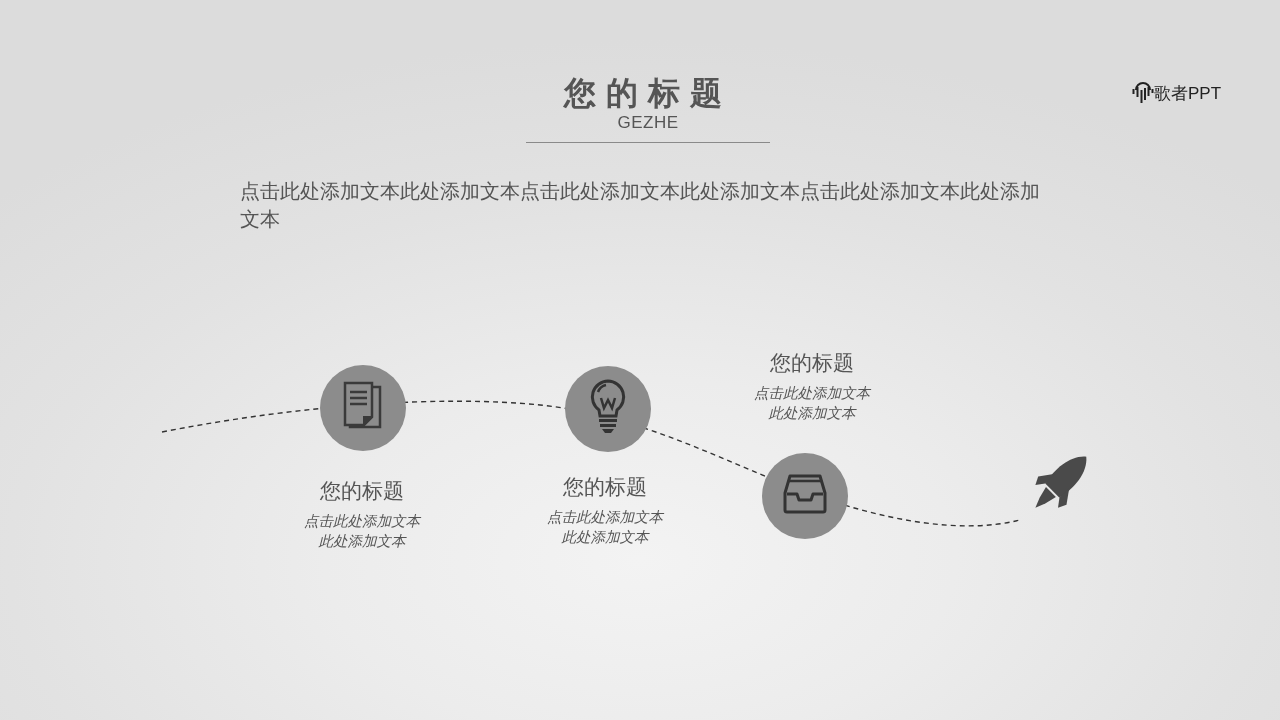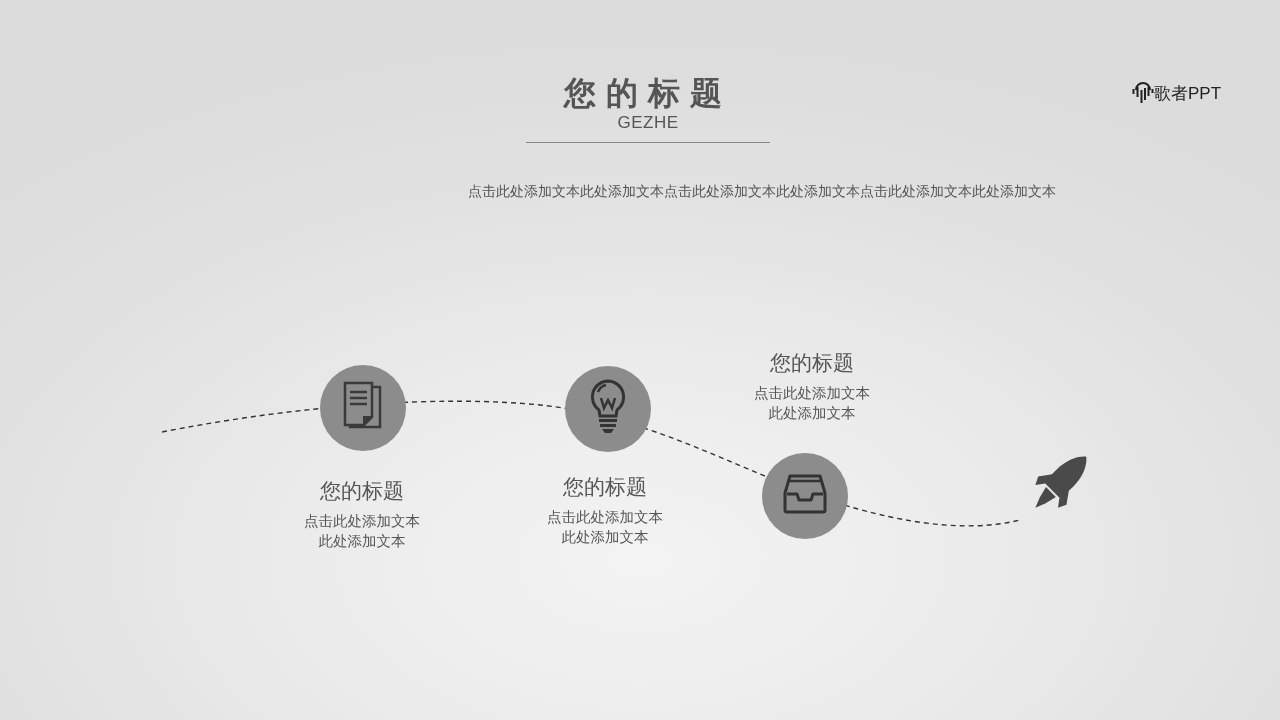--- a/index.html
+++ b/index.html
@@ -13,32 +13,32 @@
   .title {
     left:0; width:1296px; top:72px; text-align:center;
     font-size:32px; font-weight:bold; letter-spacing:10px; color:#555;
   }
   .subtitle {
     left:0; width:1296px; top:113px; text-align:center;
     font-family:"Liberation Sans", sans-serif; font-size:17px; color:#555; letter-spacing:0.5px;
   }
   .title-rule { left:526px; top:142px; width:244px; height:1px; background:#8a8a8a; }
   .desc {
-    left:240px; width:816px; top:177px; text-align:right;
-    font-size:14px; line-height:28px; color:#555;
+    left:240px; width:816px; top:177px; text-align:left;
+    font-size:20px; line-height:28px; color:#555;
   }
   .logo { left:1132px; top:78px; display:flex; align-items:center; }
   .logo-text { font-size:17px; color:#222; font-family:"Liberation Sans","DejaVu Sans",sans-serif; }
   .path-svg { left:0; top:0; }
   .circle {
     width:86px; height:86px; border-radius:50%;
     background:#8c8c8c; display:flex; align-items:center; justify-content:center;
   }
   .item-title { font-size:21px; color:#555; text-align:center; width:200px; }
-  .item-desc { font-size:14.5px; color:#555; text-align:center; width:200px; line-height:20px; }
+  .item-desc { font-size:14.5px; color:#555; text-align:center; width:200px; line-height:20px;font-style:italic; }
 </style>
 </head>
 <body>
 
 <div class="abs title">您的标题</div>
 <div class="abs subtitle">GEZHE</div>
 <div class="abs title-rule"></div>
 <div class="abs desc">
   <div>点击此处添加文本此处添加文本点击此处添加文本此处添加文本点击此处添加文本此处添加文本</div>
 </div>

